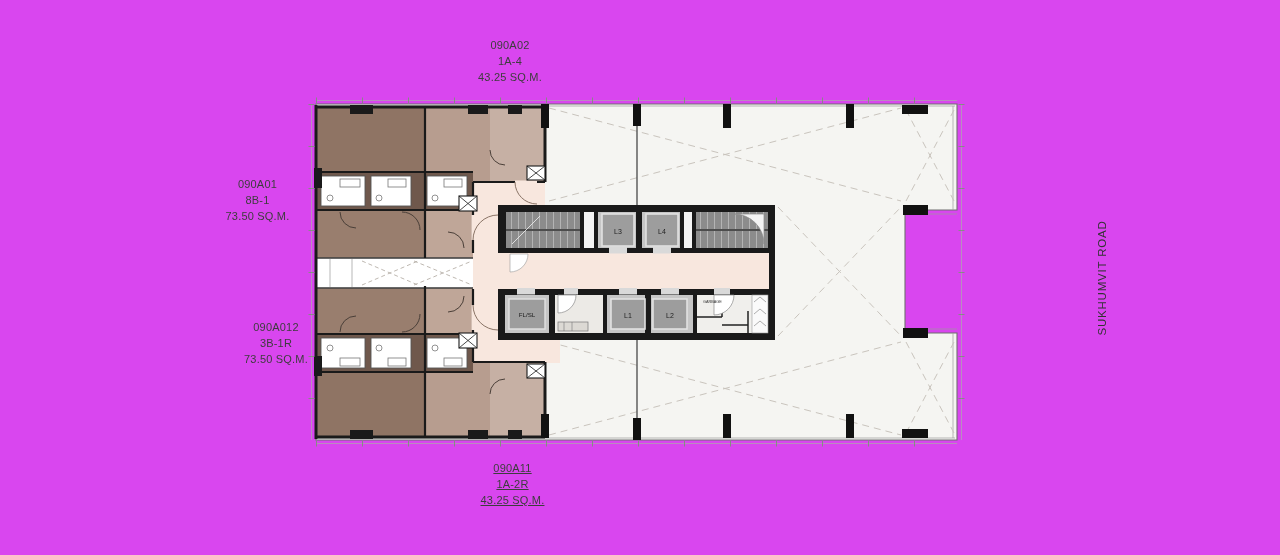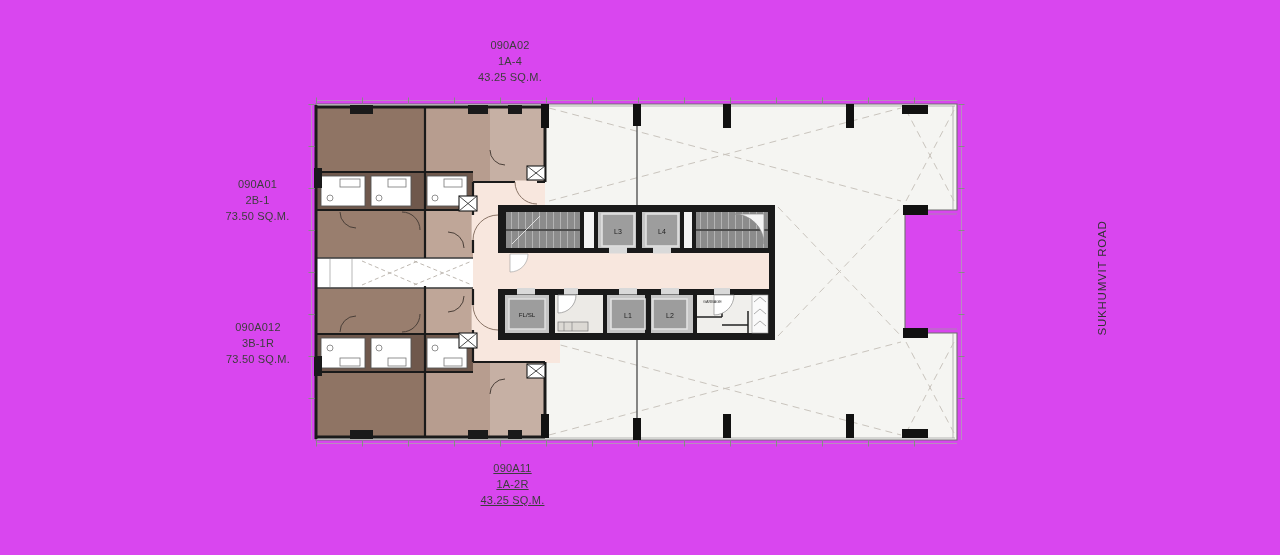--- a/index.html
+++ b/index.html
@@ -305,25 +305,25 @@
 
 
 <div class="plan-label" style="left:440px;top:38px;width:140px;">
   <div>090A02</div>
   <div>1A-4</div>
   <div>43.25 SQ.M.</div>
 </div>
 
 <div class="plan-label" style="left:195px;top:132px;width:125px;margin-top:45px;">
   <div>090A01</div>
-  <div>2B-1</div>
+  <div>8B-1</div>
   <div>73.50 SQ.M.</div>
 </div>
 
-<div class="plan-label" style="left:193px;top:320px;width:130px;">
+<div class="plan-label" style="left:211px;top:320px;width:130px;">
   <div>090A012</div>
   <div>3B-1R</div>
   <div>73.50 SQ.M.</div>
 </div>
 
 <div class="plan-label" style="left:440px;top:461px;width:145px;text-decoration:underline;">
   <div>090A11</div>
   <div>1A-2R</div>
   <div>43.25 SQ.M.</div>
 </div>

